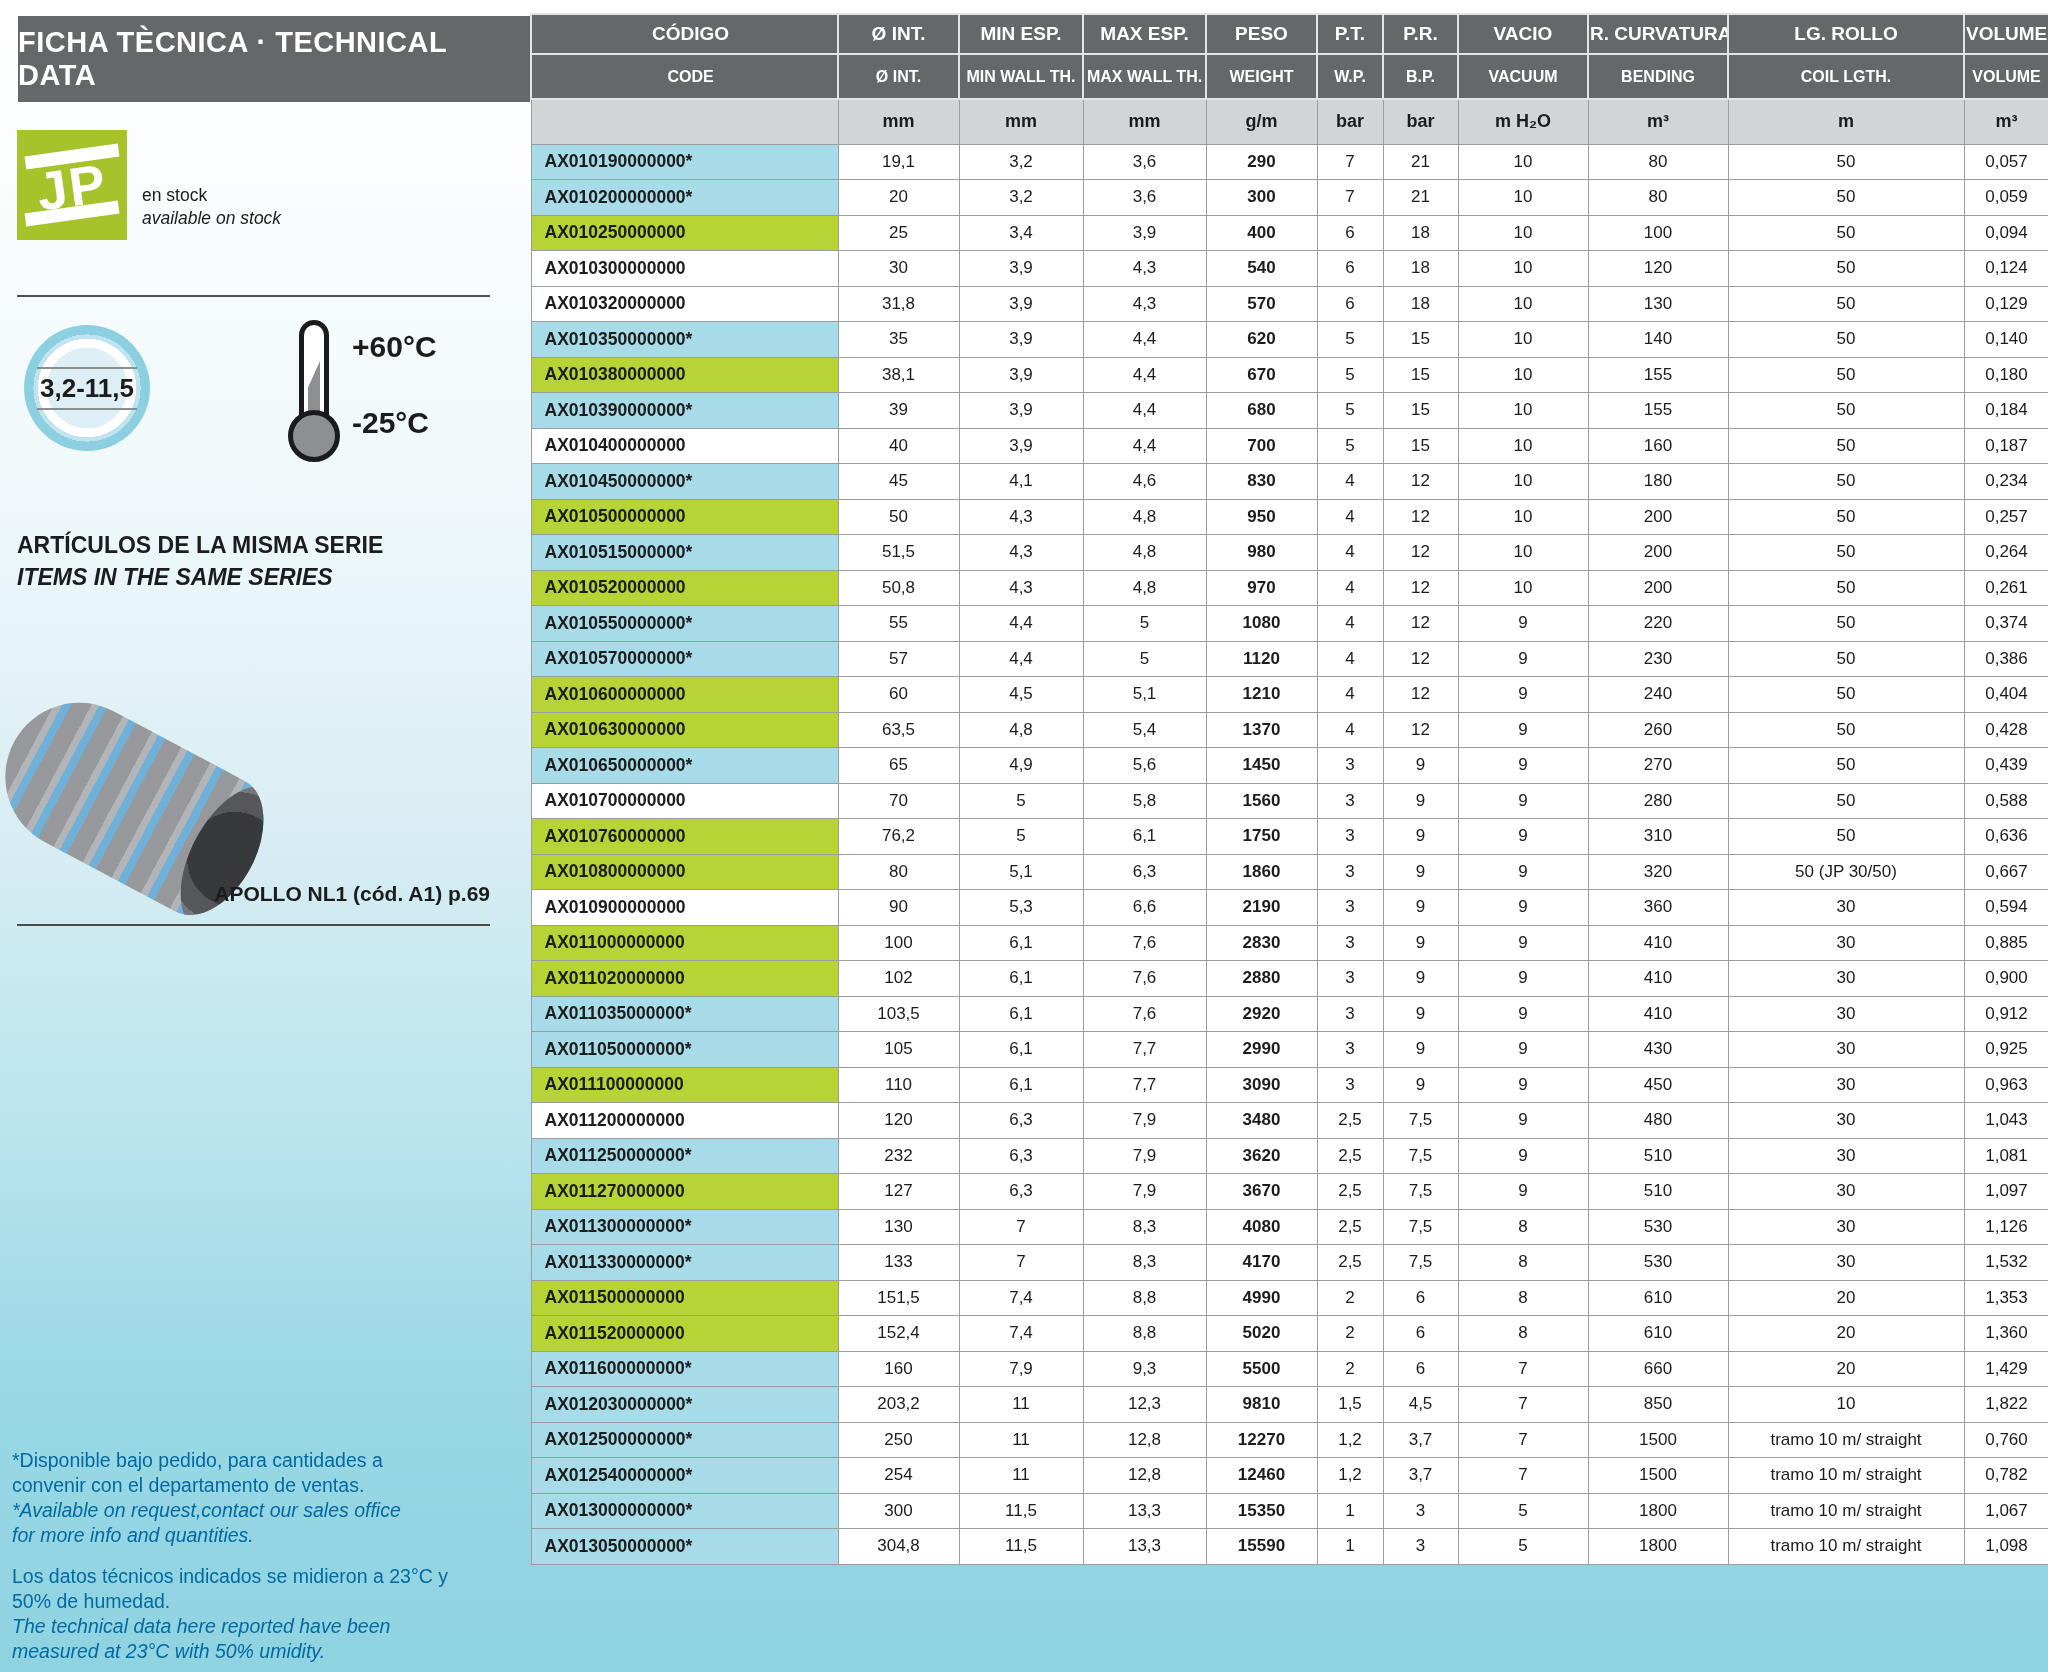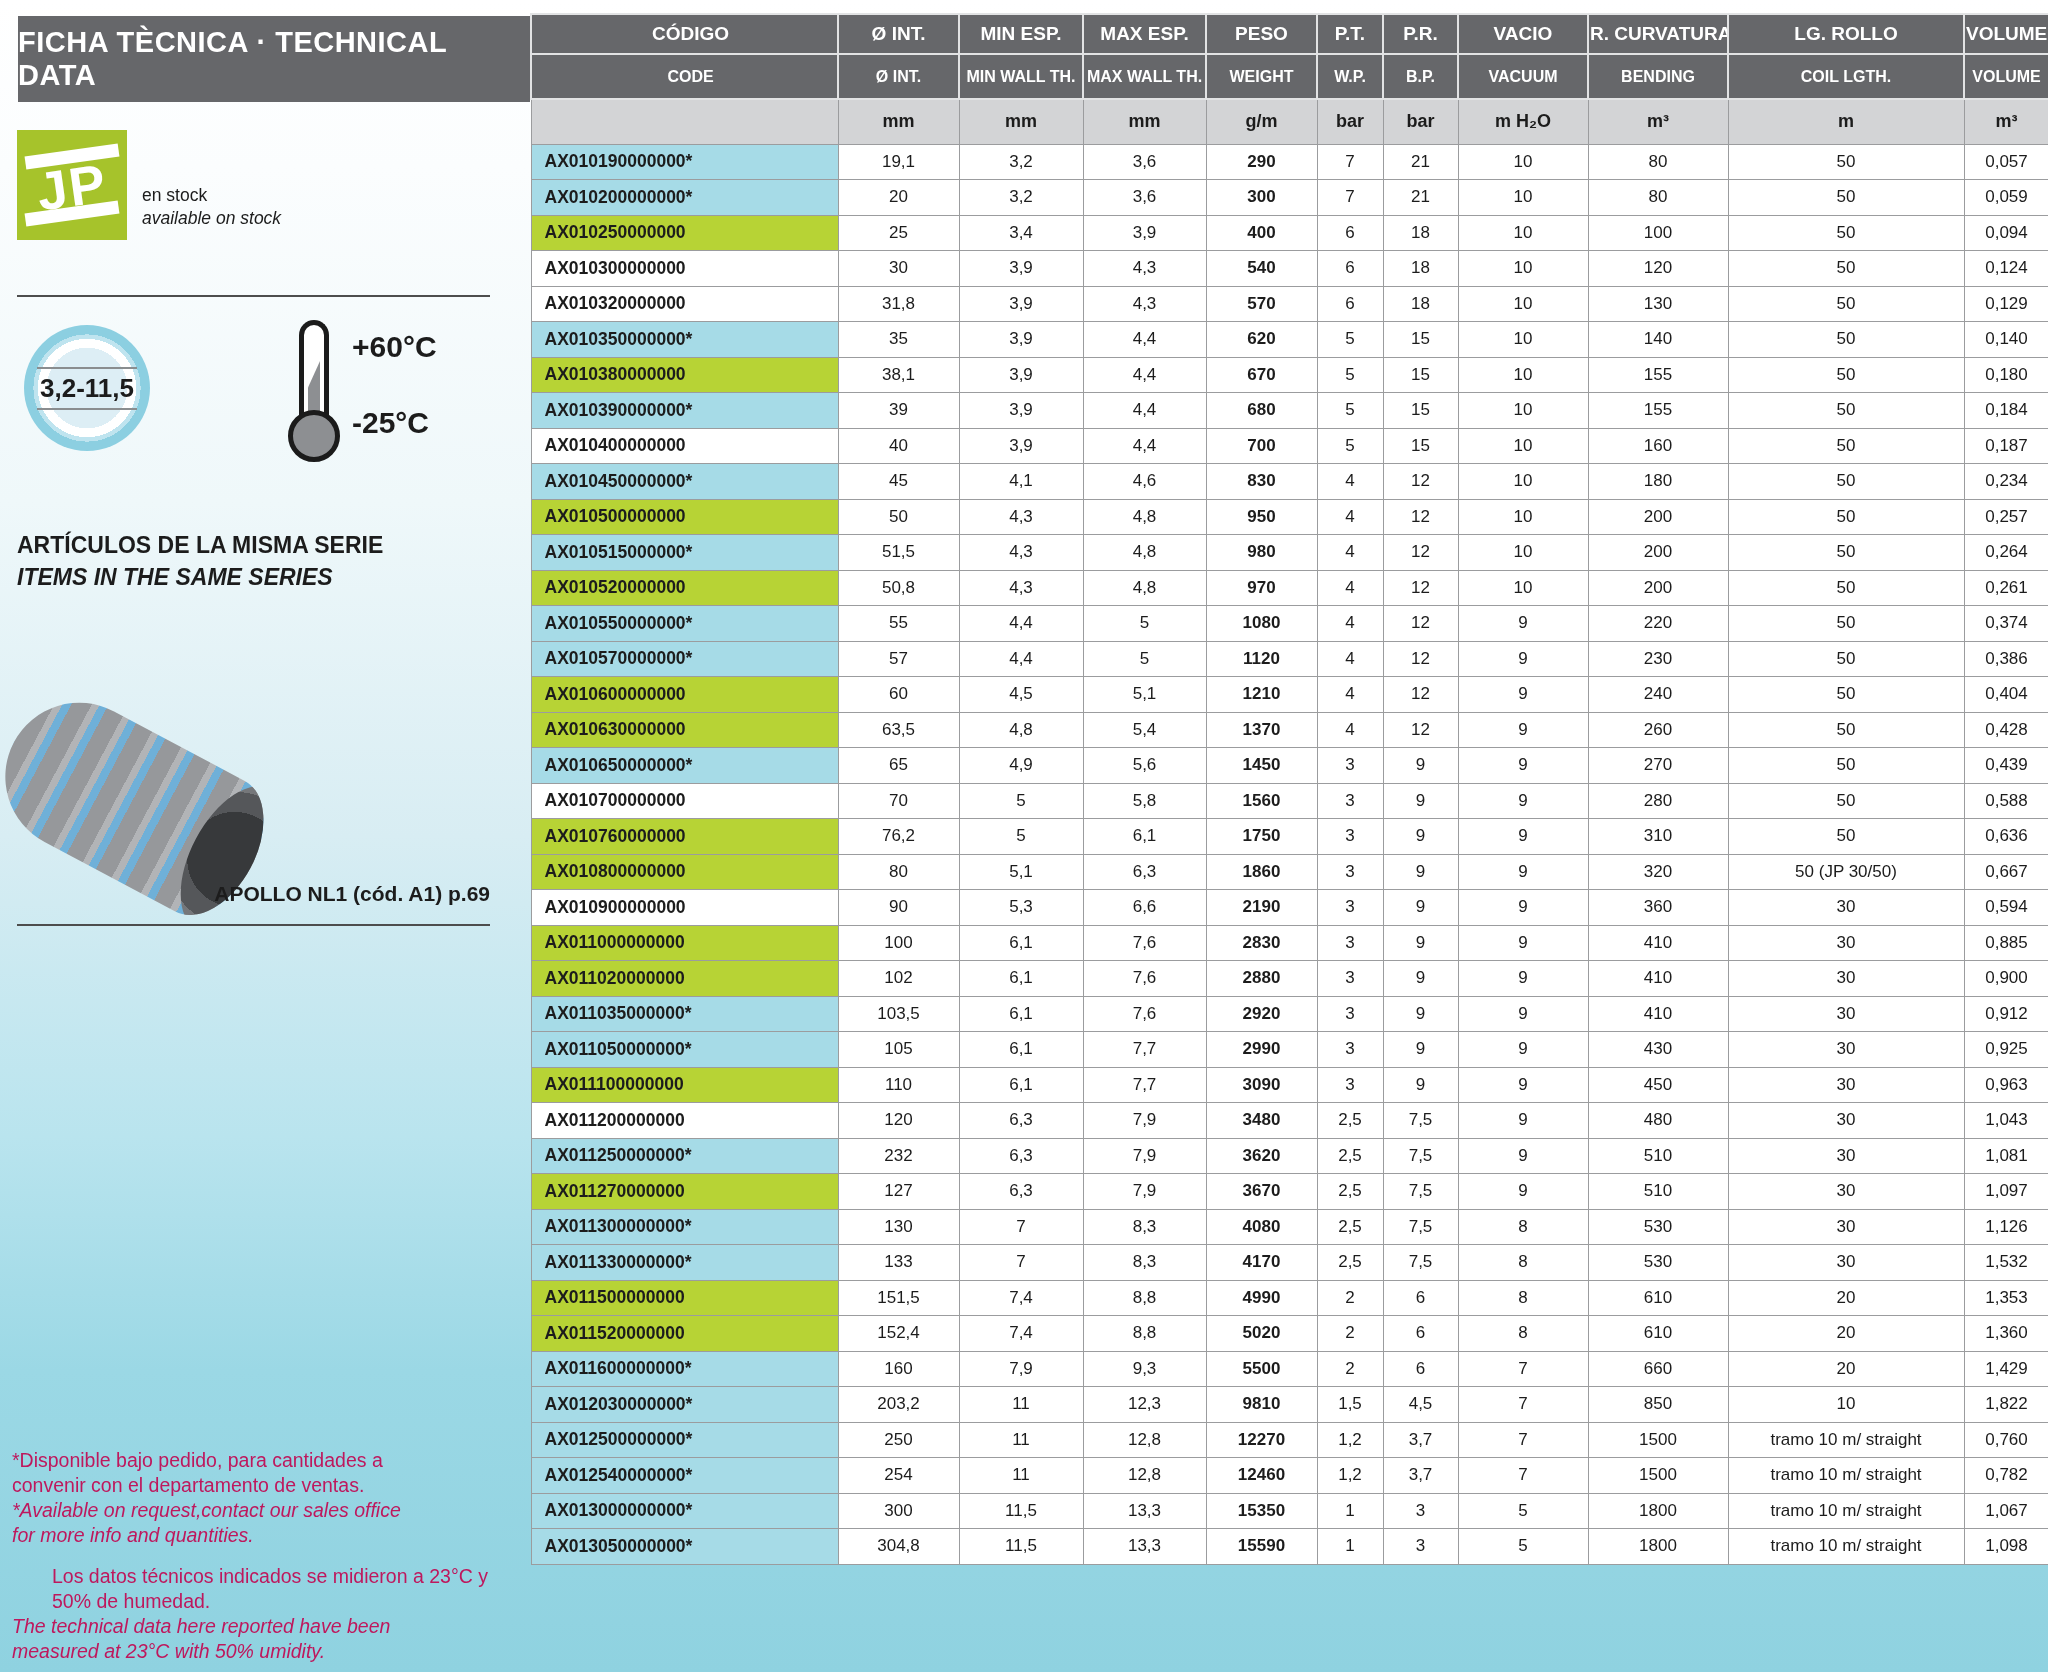--- a/index.html
+++ b/index.html
@@ -35,24 +35,24 @@
   .series-es{left:17px;top:532px;font-size:23px;font-weight:bold;}
   .series-en{left:17px;top:564px;font-size:23px;font-weight:bold;font-style:italic;}
   
   .hose{left:14px;top:634px;width:260px;height:250px;}
   .hose-body{position:absolute;left:0;top:34px;width:268px;height:148px;transform:rotate(28deg);transform-origin:0 50%;
     border-radius:74px 46px 46px 74px/74px;overflow:hidden;
     background:repeating-linear-gradient(90deg,#96989b 0 18px,#b2b4b7 18px 25px,#6fb0d8 25px 33px);}
   .hose-open{position:absolute;right:-26px;top:-6px;width:88px;height:160px;border-radius:50%;
     background:radial-gradient(circle,#37393b 0 52%,#55575a 52% 74%,#75777a 74% 100%);}
   .caption{left:190px;top:882px;width:300px;text-align:right;font-size:21px;font-weight:bold;}
-  .footnotes{left:12px;top:1448px;width:508px;font-size:19.5px;line-height:25px;color:#be185d;}
+  .footnotes{left:12px;top:1448px;width:508px;font-size:19.5px;line-height:25px;color:#0369a1;}
   .footnotes p{margin:0;white-space:pre-line;}
   .footnotes p.italic{font-style:italic;}
-  .footnotes p.gap{margin-top:16px;margin-left:40px;}
+  .footnotes p.gap{margin-top:16px;}
   
   table.data{position:absolute;left:530px;top:13px;width:1518px;border-collapse:collapse;table-layout:fixed;}
   table.data th,table.data td{overflow:hidden;white-space:nowrap;box-sizing:border-box;}
   thead tr.lbl th{background:#66676a;color:#fff;border:2px solid #e2e3e4;font-weight:bold;text-align:center;}
   thead tr.lbl1 th{height:40px;font-size:19px;}
   thead tr.lbl2 th{height:45px;font-size:16px;}
   thead tr.units th{height:45px;background:#d3d4d6;color:#1c1c1c;border:1px solid #9b9c9e;font-size:18px;font-weight:bold;text-align:center;}
   thead th.first{text-align:left;padding-left:13px;}
   tbody td{height:35.5px;background:#fff;border:1px solid #9b9c9e;text-align:center;font-size:17px;}
   tbody td.code{text-align:left;padding-left:13px;font-weight:bold;font-size:17.5px;}

